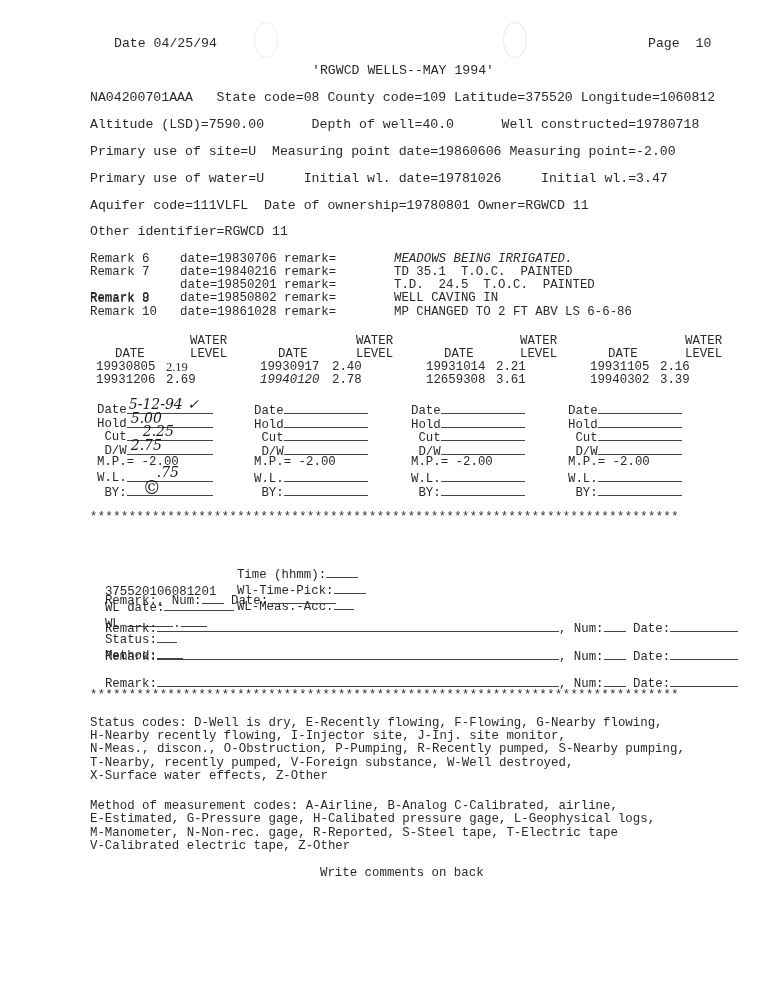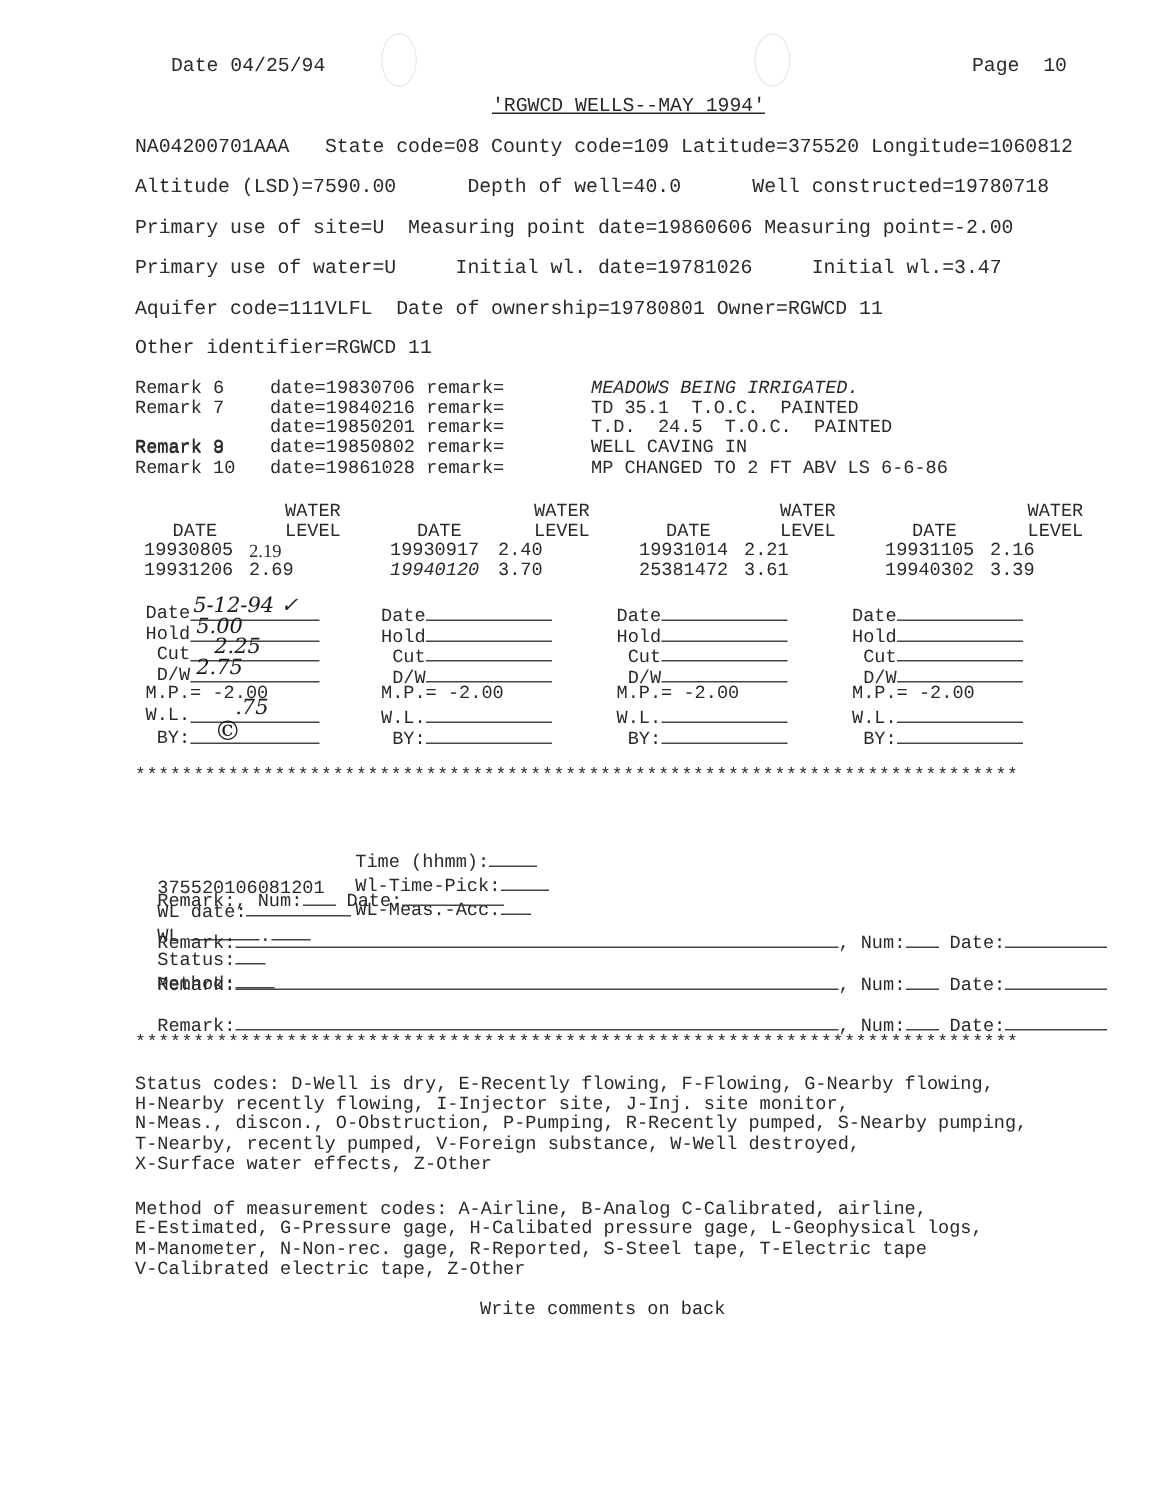--- a/index.html
+++ b/index.html
@@ -17,21 +17,21 @@
   .mrow .blank { width:78px; }
 </style>
 </head>
 <body>
 
 <div class="punch" style="left:254px;top:22px;"></div>
 <div class="punch" style="left:503px;top:22px;"></div>
 
 <div class="abs t13" style="left:114px;top:36px;">Date 04/25/94</div>
 <div class="abs t13" style="left:648px;top:36px;">Page  10</div>
-<div class="abs t13" style="left:328px;top:63px;text-decoration:underline;">'RGWCD WELLS--MAY 1994'</div>
+<div class="abs t13" style="left:312px;top:63px;">'RGWCD WELLS--MAY 1994'</div>
 
 <div class="abs t13" style="left:90px;top:90px;">NA04200701AAA   State code=08 County code=109 Latitude=375520 Longitude=1060812</div>
 <div class="abs t13" style="left:90px;top:117px;">Altitude (LSD)=7590.00      Depth of well=40.0      Well constructed=19780718</div>
 <div class="abs t13" style="left:90px;top:144px;">Primary use of site=U  Measuring point date=19860606 Measuring point=-2.00</div>
 <div class="abs t13" style="left:90px;top:171px;">Primary use of water=U     Initial wl. date=19781026     Initial wl.=3.47</div>
 <div class="abs t13" style="left:90px;top:198px;">Aquifer code=111VLFL  Date of ownership=19780801 Owner=RGWCD 11</div>
 <div class="abs t13" style="left:90px;top:224px;">Other identifier=RGWCD 11</div>
 
 <div>
   <div class="abs t12" style="left:90px;top:252px;">Remark 6 </div>
@@ -64,28 +64,28 @@
   <div class="abs t12" style="left:166px;top:360px;font-family:Liberation Serif, serif;">2.19</div>
   <div class="abs t12" style="left:96px;top:373px;">19931206</div>
   <div class="abs t12" style="left:166px;top:373px;">2.69</div>
 
   <div class="abs t12" style="left:356px;top:334px;">WATER</div>
   <div class="abs t12" style="left:278px;top:347px;">DATE</div>
   <div class="abs t12" style="left:356px;top:347px;">LEVEL</div>
   <div class="abs t12" style="left:260px;top:360px;">19930917</div>
   <div class="abs t12" style="left:332px;top:360px;">2.40</div>
   <div class="abs t12" style="left:260px;top:373px;font-style:italic;">19940120</div>
-  <div class="abs t12" style="left:332px;top:373px;">3.70</div>
+  <div class="abs t12" style="left:332px;top:373px;">2.78</div>
 
   <div class="abs t12" style="left:520px;top:334px;">WATER</div>
   <div class="abs t12" style="left:444px;top:347px;">DATE</div>
   <div class="abs t12" style="left:520px;top:347px;">LEVEL</div>
   <div class="abs t12" style="left:426px;top:360px;">19931014</div>
   <div class="abs t12" style="left:496px;top:360px;">2.21</div>
-  <div class="abs t12" style="left:426px;top:373px;">25381472</div>
+  <div class="abs t12" style="left:426px;top:373px;">12659308</div>
   <div class="abs t12" style="left:496px;top:373px;">3.61</div>
 
   <div class="abs t12" style="left:685px;top:334px;">WATER</div>
   <div class="abs t12" style="left:608px;top:347px;">DATE</div>
   <div class="abs t12" style="left:685px;top:347px;">LEVEL</div>
   <div class="abs t12" style="left:590px;top:360px;">19931105</div>
   <div class="abs t12" style="left:660px;top:360px;">2.16</div>
   <div class="abs t12" style="left:590px;top:373px;">19940302</div>
   <div class="abs t12" style="left:660px;top:373px;">3.39</div>
 </div>

